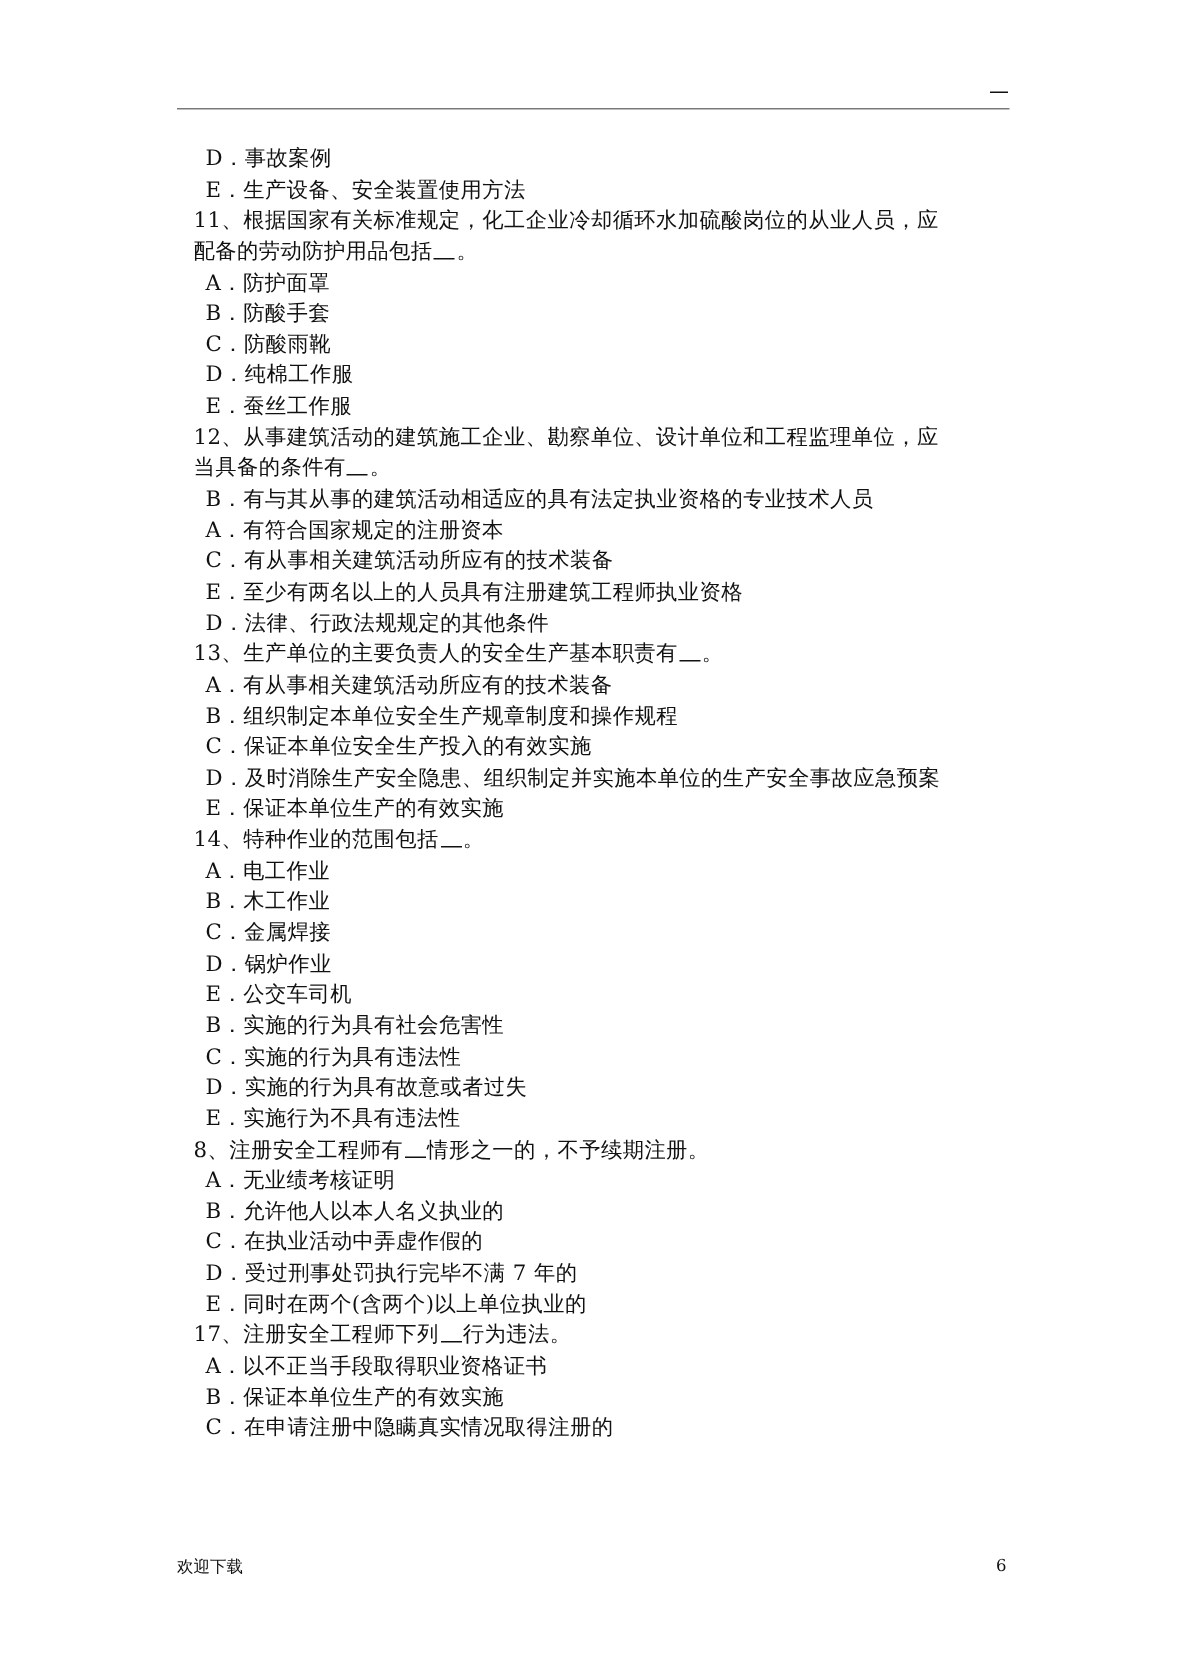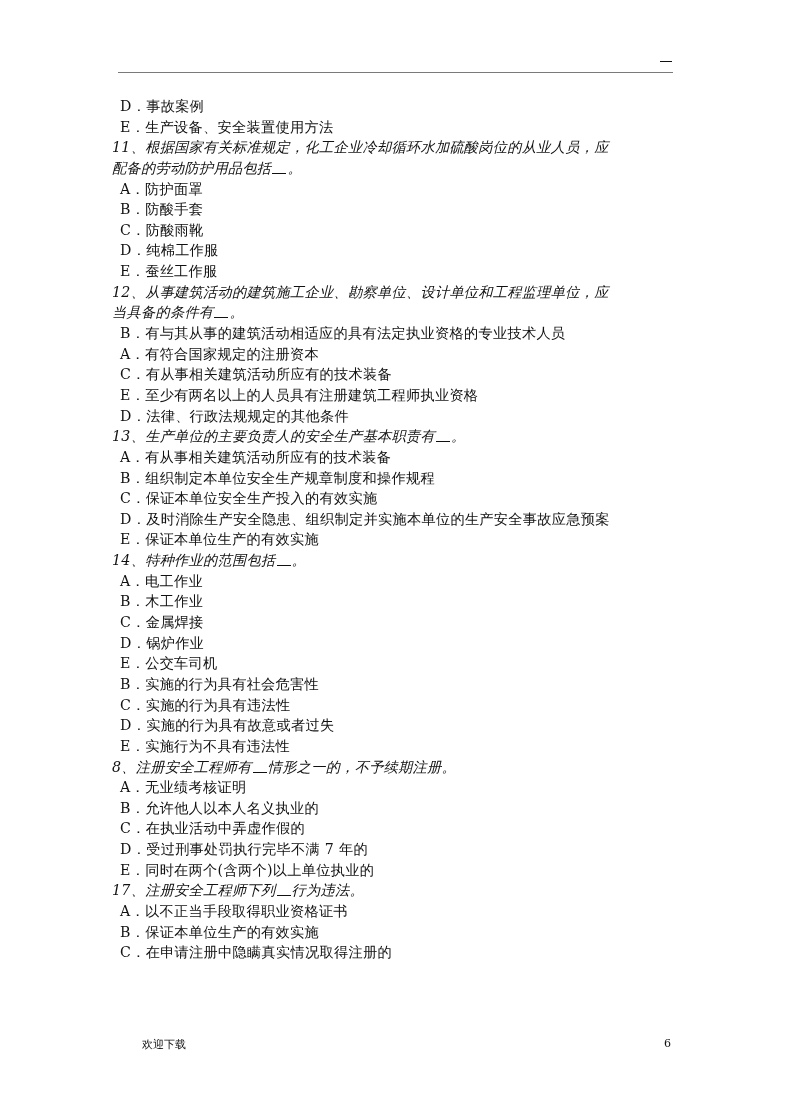--- a/index.html
+++ b/index.html
@@ -2,26 +2,26 @@
 <html><head>
 <meta charset="utf-8">
 <style>
   html, body { margin: 0; padding: 0; background: #ffffff; }
   body { width: 792px; height: 1120px; position: relative; overflow: hidden;
          font-family: "DejaVu Serif", "Liberation Serif", serif; color: #111; }
   .header-rule { position: absolute; left: 118px; top: 72px; width: 555px; height: 0;
                  border-top: 1.5px solid #7a7a7a; }
   .header-mark { position: absolute; left: 660px; top: 61px; width: 12px; height: 0;
                  border-top: 1px solid #111; }
-  .content { position: absolute; left: 112px; top: 96px; width: 560px; }
+  .content { position: absolute; left: 129px; top: 96px; width: 560px; }
   .line { font-size: 14.2px; line-height: 20.65px; height: 20.65px; white-space: nowrap; letter-spacing: 0.3px; }
-  .q { padding-left: 0; font-style: italic; }
+  .q { padding-left: 0; }
   .opt { padding-left: 8px; }
   .blank { display: inline-block; width: 14px; border-bottom: 1.3px solid #111; height: 14px; vertical-align: -1px; margin: 0 1px; }
-  .footer-left { position: absolute; left: 118px; top: 1037px; font-size: 11px; color: #111; margin-left: 24px; }
+  .footer-left { position: absolute; left: 118px; top: 1037px; font-size: 11px; color: #111; }
   .footer-right { position: absolute; left: 664px; top: 1037px; font-size: 11px; color: #111; }
 </style>
 </head>
 <body>
 
 <div class="header-rule"></div>
 <div class="header-mark"></div>
 
 <div class="content" id="content">
     <div class="line opt"><span>D．事故案例</span></div>

